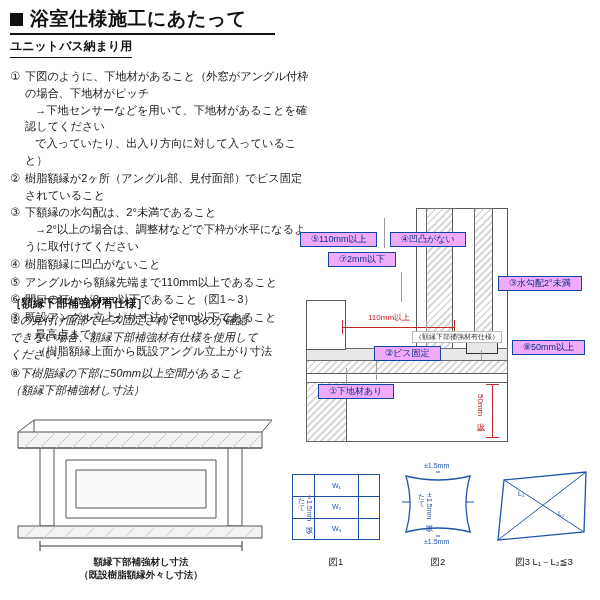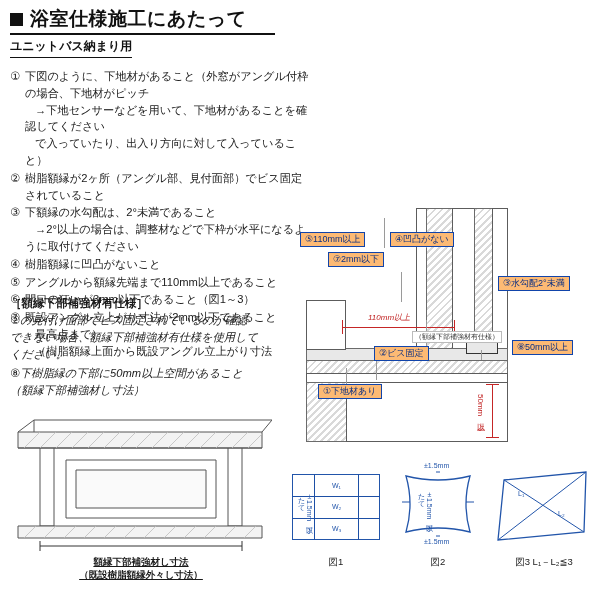--- a/index.html
+++ b/index.html
@@ -49,22 +49,22 @@
     font-size:11.5px;font-weight:bold;
   }
   .sec2-body{
     position:absolute;left:10px;top:312px;width:290px;
     line-height:1.5;font-size:11.2px;font-style:italic;
   }
 
   
   .draw{position:absolute;box-sizing:border-box;}
   .lbl{
-    position:absolute;border:1px solid #111;background:#fdba74;
-    font-size:9px;padding:1px 4px;white-space:nowrap;line-height:1.25;
+    position:absolute;border:1px solid #111;background:#f0abfc;
+    font-size:9px;padding:1px 10px;white-space:nowrap;line-height:1.25;
     box-sizing:border-box;
     text-align:right;
   }
   .lbl.blue{border-color:#1144aa;color:#0b2f82;}
   .ln{position:absolute;background:#111;}
   .ln.blue{background:#1d4fa5;}
   .ln.red{background:#c52626;}
   .ln.gray{background:#9a9a9a;}
 
   
@@ -75,21 +75,21 @@
       repeating-linear-gradient(135deg,#d9d9d9 0 2px,#ffffff 2px 5px);
     border:1px solid #6b6b6b;
   }
   #main-fig .plain{position:absolute;background:#fff;border:1px solid #5c5c5c;}
   #main-fig .fill{position:absolute;background:#e8e8e8;border:1px solid #6b6b6b;}
 
   
   #rein-fig{left:10px;top:414px;width:262px;height:140px;}
   #rein-cap{
     position:absolute;left:10px;top:556px;width:262px;text-align:center;
-    font-size:9.5px;line-height:1.35;font-weight:bold;text-decoration:underline;
+    font-size:9.5px;line-height:1.35;font-weight:bold;
   }
 
   
   .fig{position:absolute;}
   .figcap{
     position:absolute;font-size:9.5px;text-align:center;
   }
   .bluebox{box-sizing:border-box;border:1.3px solid #2255aa;}
   .dim{position:absolute;font-size:7px;color:#2255aa;}
   .vdim{position:absolute;font-size:7px;color:#2255aa;width:9px;line-height:1;text-align:center;}
@@ -200,21 +200,21 @@
     </div>
 
     <div class="lbl blue" style="left:-6px;top:24px;">⑤110mm以上</div>
     <div class="lbl blue" style="left:84px;top:24px;">④凹凸がない</div>
     <div class="lbl blue" style="left:22px;top:44px;">⑦2mm以下</div>
     <div class="lbl blue" style="left:192px;top:68px;">③水勾配2°未満</div>
     <div class="lbl blue" style="left:68px;top:138px;">②ビス固定</div>
     <div class="lbl blue" style="left:206px;top:132px;">⑧50mm以上</div>
     <div class="lbl blue" style="left:12px;top:176px;">①下地材あり</div>
 
-    <div style="position:absolute;left:62px;top:104px;font-size:8px;color:#c02020;font-style:italic;">110mm以上</div>
+    <div style="position:absolute;left:62px;top:104px;font-size:8px;color:#c02020;">110mm以上</div>
     <div style="position:absolute;left:106px;top:123px;font-size:7px;color:#333;border:1px solid #bbb;padding:0 2px;background:#fff;">（額縁下部補強材有仕様）</div>
     <div style="position:absolute;left:168px;top:186px;font-size:8px;color:#c02020;writing-mode:vertical-rl;">50mm以上</div>
   </div>
 
   <div class="draw" id="rein-fig">
     <svg width="262" height="140" viewBox="0 0 262 140">
       <g stroke="#555" fill="none" stroke-width="1">
 
         <path d="M8,18 L252,18 L252,34 L8,34 Z" fill="#f3f3f3"></path>
         <path d="M8,34 L252,34"></path>

